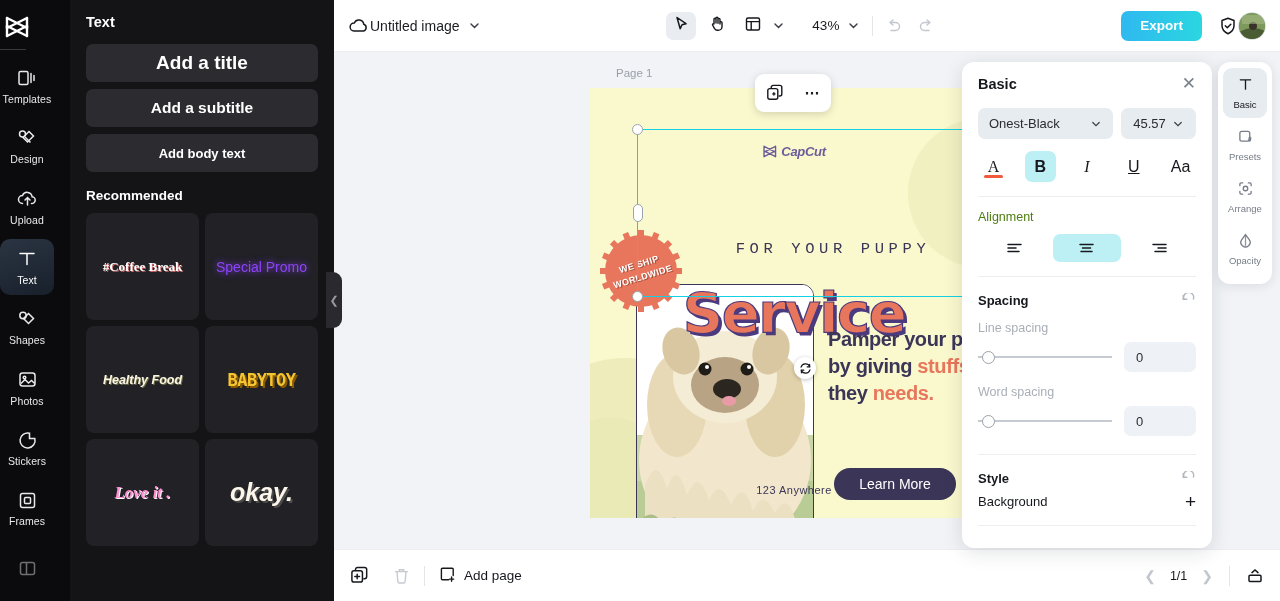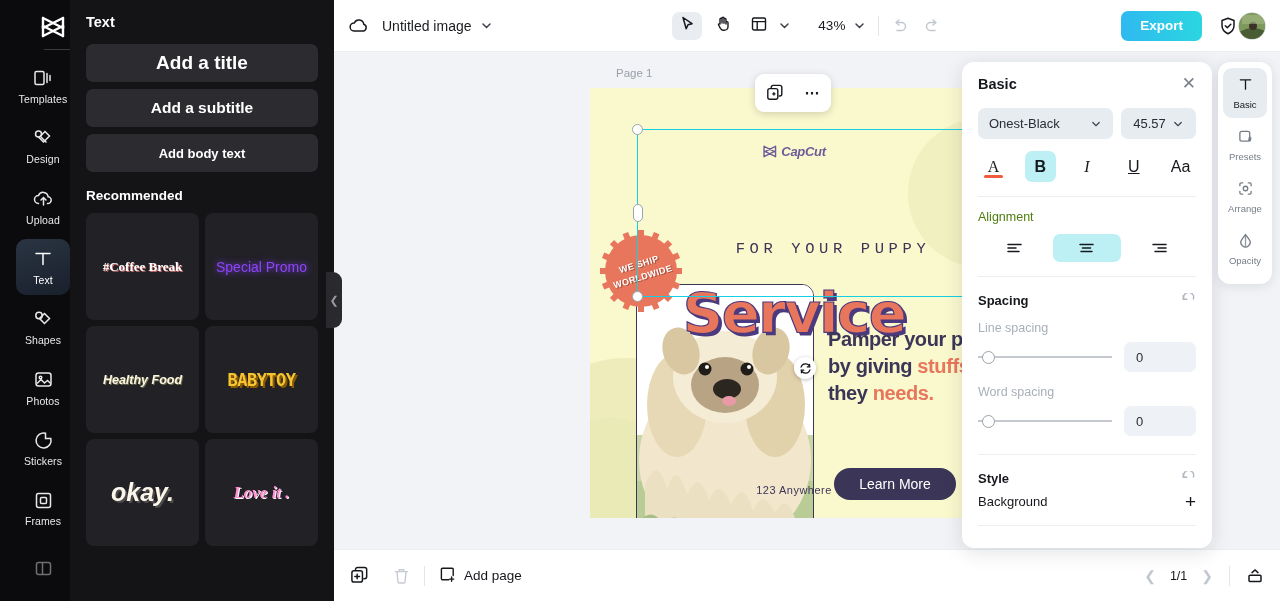--- a/index.html
+++ b/index.html
@@ -8,21 +8,21 @@
     overflow: hidden;
     font-family: "Liberation Sans", sans-serif;
     background: #ffffff;
   }
   #app { position: relative; width: 1280px; height: 601px; }
 
   
   #rail {
     position: absolute; left: 0; top: 0; width: 70px; height: 601px;
     background: #0b0b0d; display: flex; flex-direction: column;
-    align-items: flex-end; padding-top: 10px; overflow: hidden;
+    align-items: flex-start; padding-top: 10px; overflow: hidden;
   }
   .logo-mark { width: 34px; height: 34px; display:flex; align-items:center; justify-content:center; margin-bottom: 4px; }
   .rail-div { width: 26px; height: 1px; background: #3a3a3e; margin: 2px 0 8px; }
   .rail-item {
     width: 54px; height: 58px; border-radius: 10px;
     display: flex; flex-direction: column; align-items: center; justify-content: center;
     gap: 4px; margin-bottom: 4px; cursor: pointer;
   }
   .rail-item.active { background: linear-gradient(160deg,#2b3442,#17202b); }
   .rail-ico { width: 22px; height: 22px; display:flex; align-items:center; justify-content:center; }
@@ -66,21 +66,21 @@
   }
   #collapse-handle span { color:#9a9aa2; font-size:11px; line-height:1; }
 
   
   #topbar {
     position: absolute; left: 334px; top: 0; width: 946px; height: 52px;
     background: #fff; display:flex; align-items:center; padding: 0 14px;
     border-bottom: 1px solid #eceef1;
   }
   .tb-ico { display:flex; align-items:center; justify-content:center; cursor:pointer; }
-  #doc-title { font-size: 14px; color: #1b1c20; margin-left: 12px; }
+  #doc-title { font-size: 14px; color: #1b1c20; }
   .caret { margin-left: 8px; color:#41434a; display:flex; align-items:center; cursor:pointer;}
   .tool-btn {
     width: 30px; height: 28px; border-radius: 7px; display:flex;
     align-items:center; justify-content:center; cursor:pointer;
   }
   .tool-btn.sel { background: #e9edf2; }
   #zoom-val { font-size: 13.5px; color:#1b1c20; margin-left: 27px; }
   .tb-sep { width:1px; height:20px; background:#e3e5e9; margin: 0 12px; }
   #export-btn {
     height: 30px; padding: 0 19px; border-radius: 7px;
@@ -382,24 +382,24 @@
       <div class="rec-card">
         <span class="rc-special">Special Promo</span>
       </div>
       <div class="rec-card">
         <span class="rc-healthy">Healthy Food</span>
       </div>
       <div class="rec-card">
         <span class="rc-baby">BABYTOY</span>
       </div>
       <div class="rec-card">
+        <span class="rc-love">Love it .</span>
+      </div>
+      <div class="rec-card">
         <span class="rc-okay">okay.</span>
-      </div>
-      <div class="rec-card">
-        <span class="rc-love">Love it .</span>
       </div>
     </div>
   </div>
 
   <div id="collapse-handle">
     <span>❮</span>
   </div>
 
   <div id="topbar">
     <span class="tb-ico">

